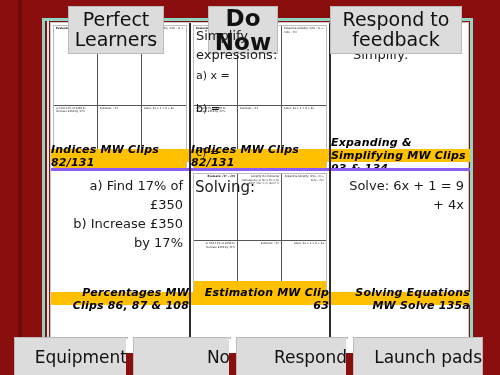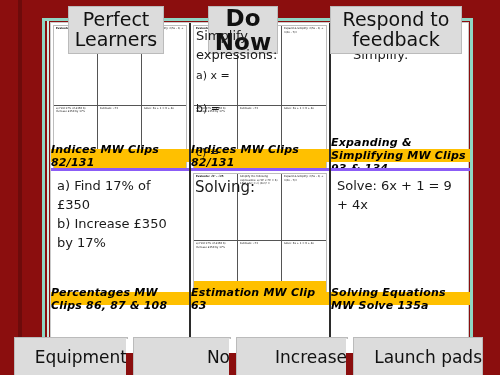--- a/index.html
+++ b/index.html
@@ -29,21 +29,21 @@
 
   
   .col{position:absolute;top:0;height:326px;box-sizing:border-box;}
   .col.c1{left:0;width:140px;border-right:2px solid #2b2b2b;}
   .col.c2{left:140px;width:140px;border-right:2px solid #2b2b2b;}
   .col.c3{left:280px;width:139px;}
 
   .cell-top{position:absolute;left:0;top:0;right:0;height:148px;box-sizing:border-box;
     border-bottom:3px solid #8b5cf6;padding:4px 22px;overflow:hidden;}
   .cell-bot{position:absolute;left:0;top:148px;right:0;height:140px;box-sizing:border-box;
-    padding:6px 6px;overflow:hidden;}
+    padding:6px 6px;overflow:hidden;text-align:right;}
   .banner{position:absolute;left:0;right:0;bottom:6px;height:13px;background:#FFC000;
     color:#000;font-weight:bold;font-size:11px;letter-spacing:.2px;
     display:flex;align-items:center;justify-content:center;
     font-family:"DejaVu Sans", sans-serif;font-style:italic;}
 
   .q-big{font-size:15px;color:#1a1a1a;line-height:1.35;font-family:"DejaVu Sans", sans-serif;}
   .q-med{font-size:13px;color:#1a1a1a;line-height:1.45;font-family:"DejaVu Sans", sans-serif;}
   .q-sm{font-size:11px;color:#1a1a1a;line-height:1.6;font-family:"DejaVu Sans", sans-serif;}
 
   
@@ -246,21 +246,21 @@
 
   <div class="tab tab-bot" style="left:133px;width:96px;">
     <span>No</span>
   </div>
   <div class="sep" style="left:229px;bottom:-4px;height:40px;">
     <div class="sw"></div>
       <div class="sr"></div>
   </div>
 
   <div class="tab tab-bot" style="left:236px;width:110px;">
-    <span>Increase</span>
+    <span>Respond</span>
   </div>
   <div class="sep" style="left:346px;bottom:-4px;height:40px;">
     <div class="sw"></div>
       <div class="sr"></div>
   </div>
 
   <div class="tab tab-bot" style="left:353px;width:128px;">
     <span>Launch pads</span>
   </div>
 

